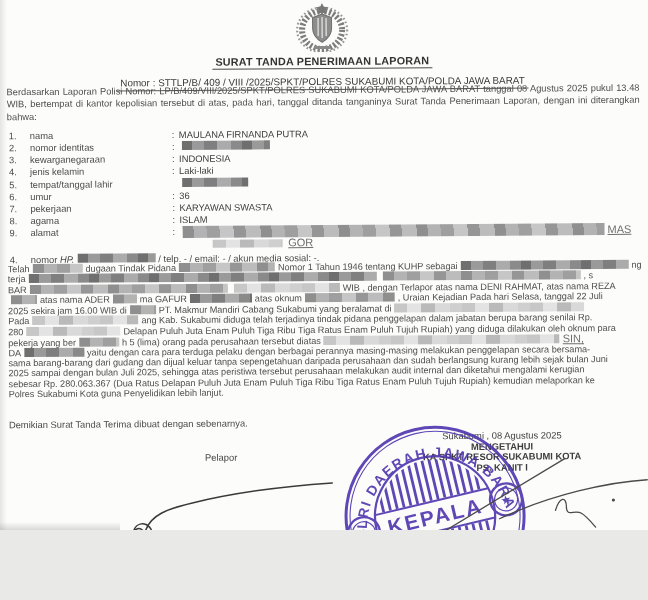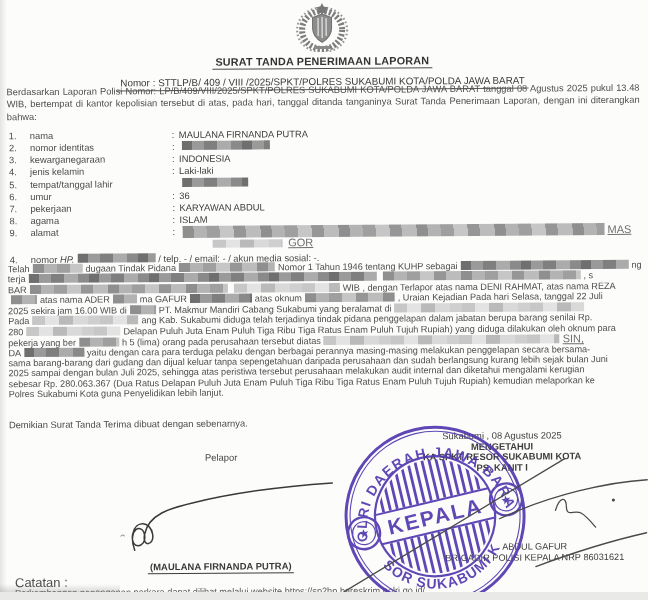--- a/index.html
+++ b/index.html
@@ -1,17 +1,17 @@
 <!DOCTYPE html>
 <html><head>
 <meta charset="utf-8">
 <style>
   html,body{margin:0;padding:0;}
   body{width:648px;height:600px;background:#e9e9e7;font-family:"Liberation Sans","DejaVu Sans",sans-serif;}
-  .page{position:relative;width:648px;height:592px;background:#fcfcfb;overflow:hidden;color:#4c4c4c;}
+  .page{position:relative;width:648px;height:530px;background:#fcfcfb;overflow:hidden;color:#4c4c4c;}
   .page::before{content:"";position:absolute;left:0;top:0;width:7px;height:100%;
     background:linear-gradient(90deg,rgba(120,120,120,.18),rgba(120,120,120,0));z-index:5;pointer-events:none;}
   .page::after{content:"";position:absolute;left:0;bottom:0;width:120px;height:8px;
     background:linear-gradient(0deg,rgba(110,110,110,.25),rgba(110,110,110,0));z-index:5;pointer-events:none;}
   .doc{position:absolute;left:0;top:0;width:648px;height:600px;transform:rotate(-0.4deg);transform-origin:50% 50%;}
   .abs{position:absolute;}
   .ctr{text-align:center;}
   
   .emblem{left:287px;top:2px;}
   .titleblock{left:0;top:51px;width:648px;}
@@ -119,21 +119,21 @@
     <div class="row">
       <span class="no">6.</span>
       <span class="lab">umur</span>
       <span class="col">:</span>
       <span class="val">36</span>
     </div>
     <div class="row">
       <span class="no">7.</span>
       <span class="lab">pekerjaan</span>
       <span class="col">:</span>
-      <span class="val">KARYAWAN ABDUL</span>
+      <span class="val">KARYAWAN SWASTA</span>
     </div>
     <div class="row">
       <span class="no">8.</span>
       <span class="lab">agama</span>
       <span class="col">:</span>
       <span class="val">ISLAM</span>
     </div>
     <div class="row">
       <span class="no">9.</span>
       <span class="lab">alamat</span>

